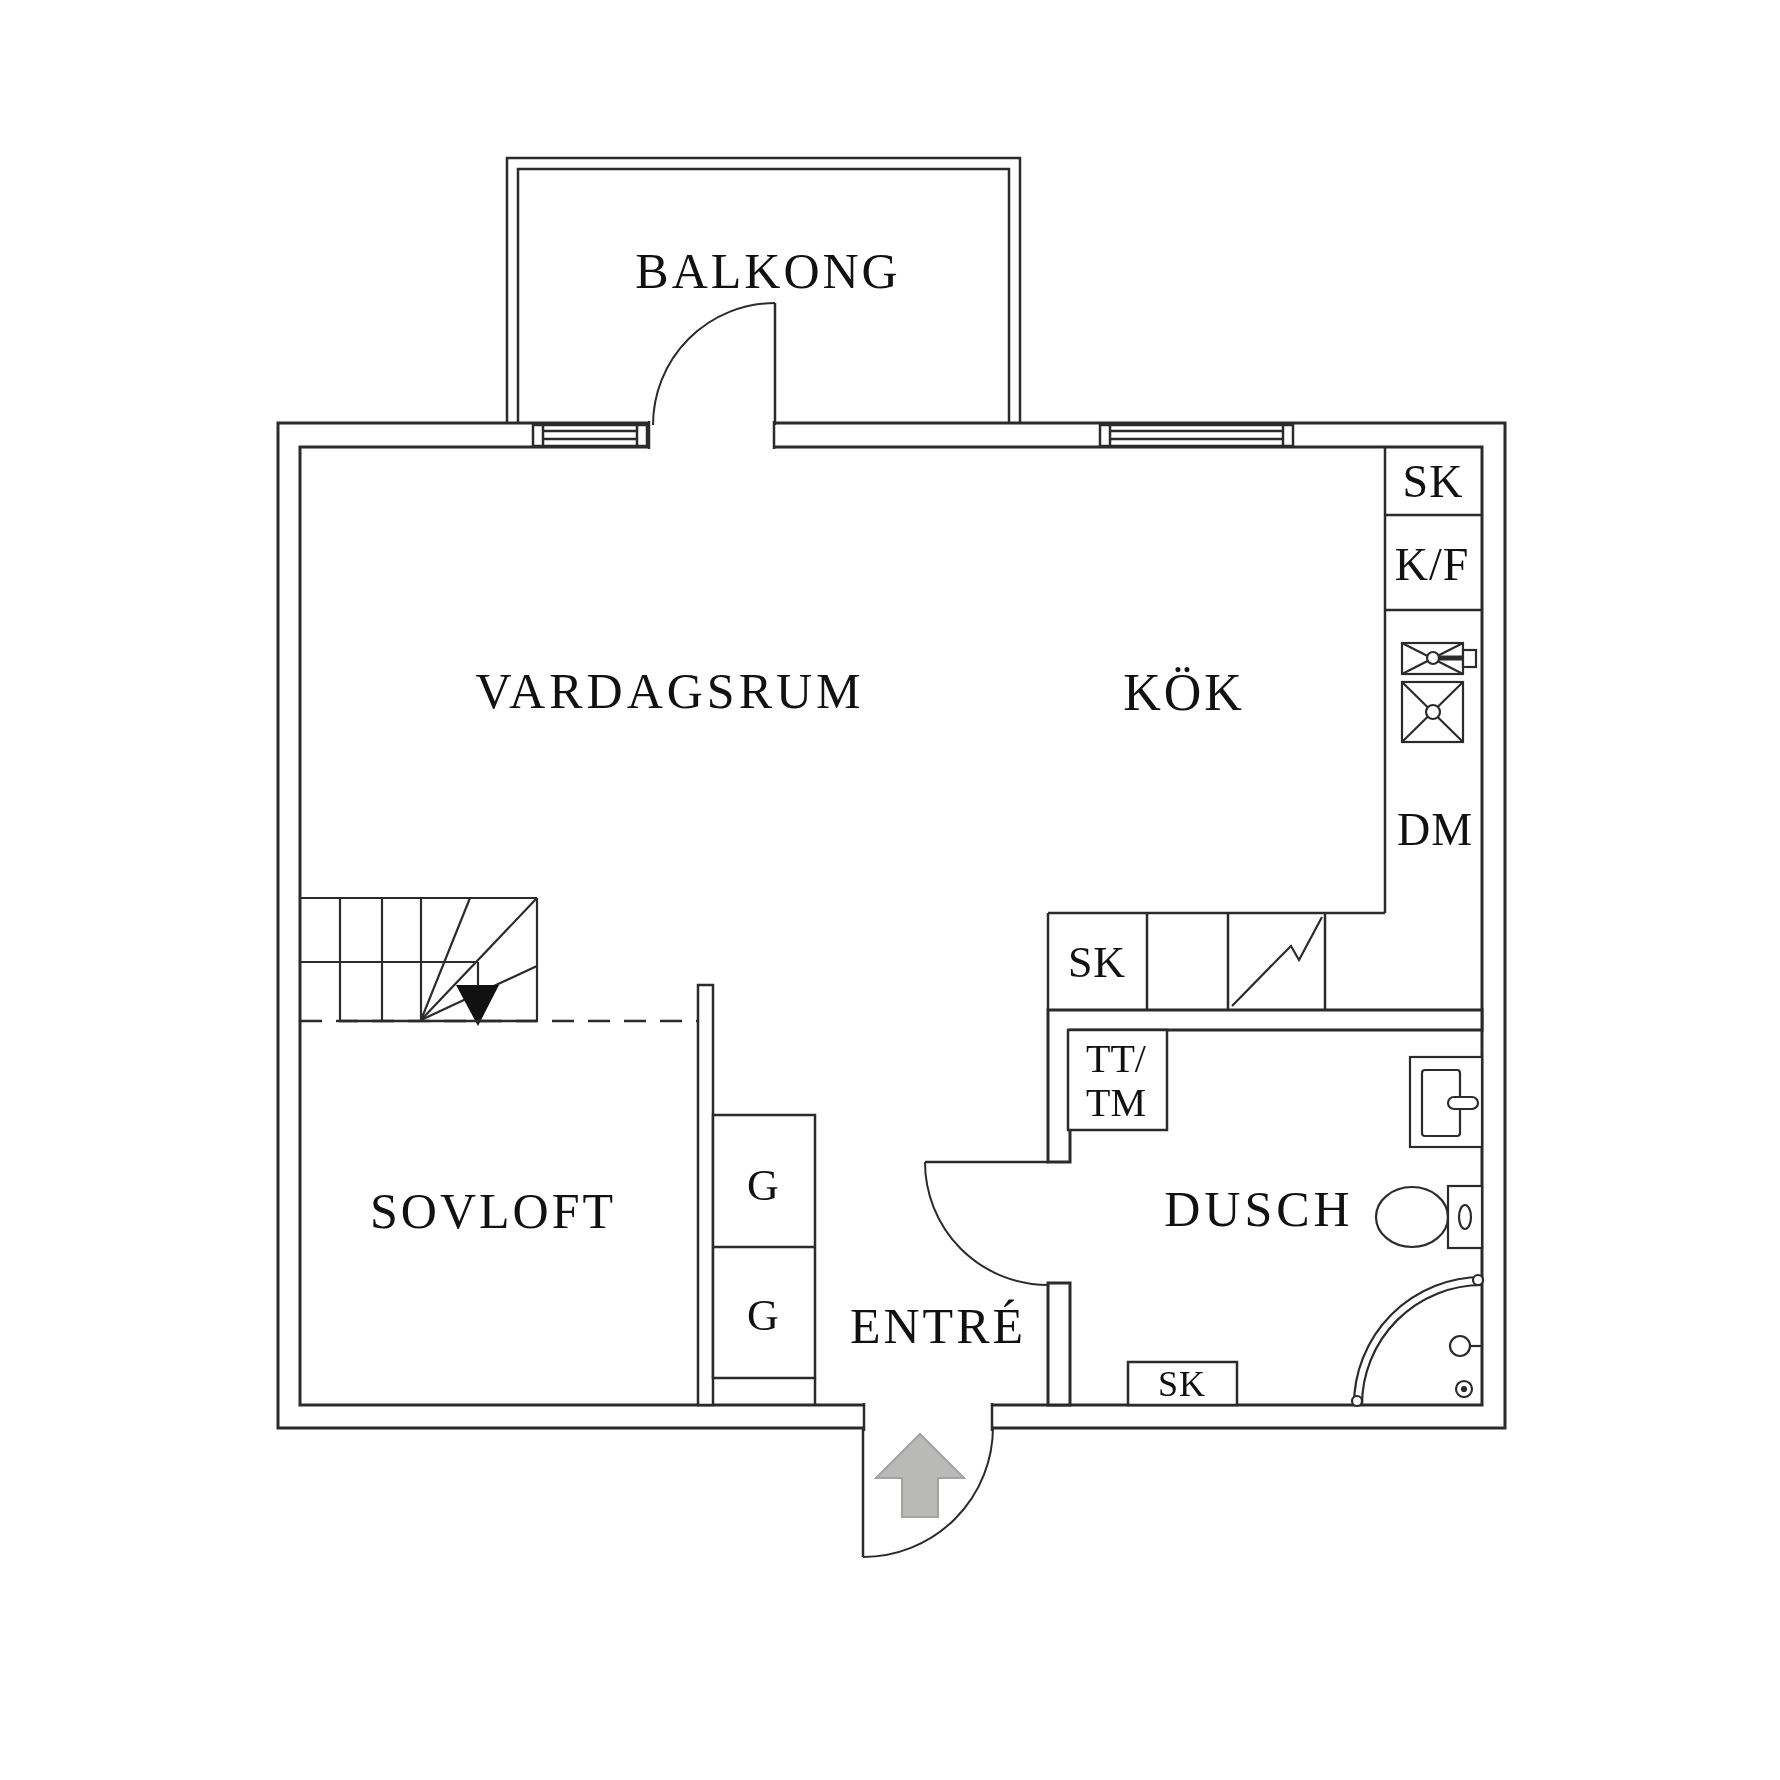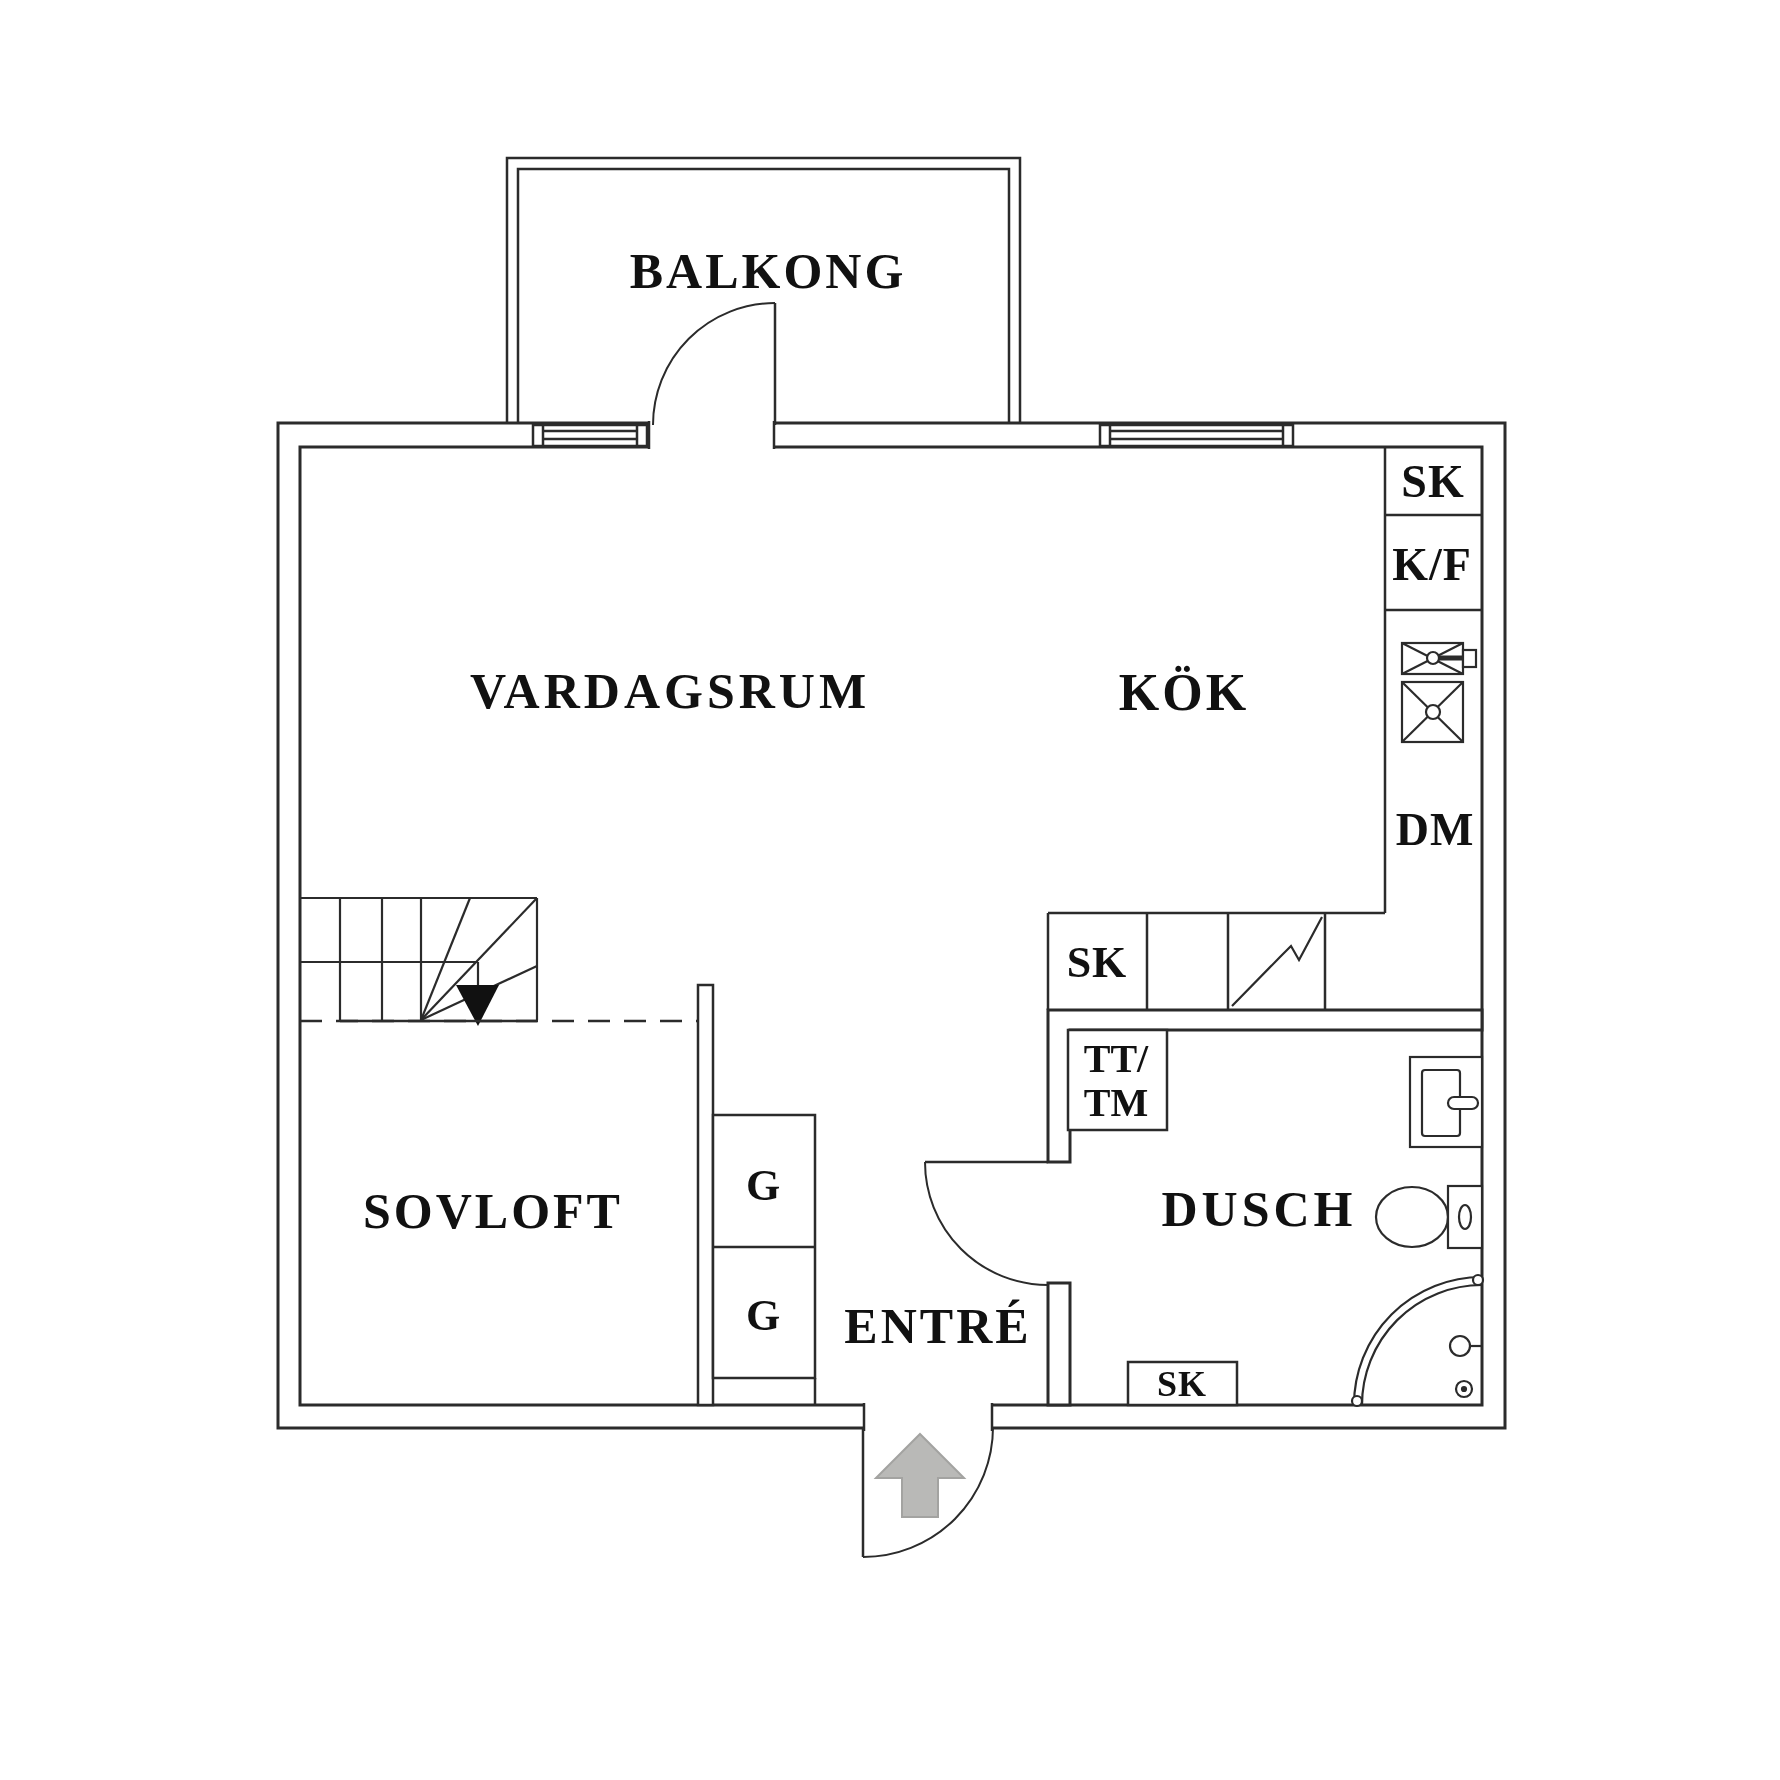--- a/index.html
+++ b/index.html
@@ -1,16 +1,16 @@
 <!DOCTYPE html>
 <html style="--line: #2b2b2b; --text: #111111; --bg: #ffffff;"><head>
 <meta charset="utf-8">
 <style>
   html,body{margin:0;padding:0;background:#ffffff;}
-  .page{width:1780px;height:1780px;position:relative;background:var(--bg,#fff);font-weight:bold;}
+  .page{width:1780px;height:1780px;position:relative;background:var(--bg,#fff);}
   svg text{
     font-family:"Liberation Serif","DejaVu Serif",serif;
     fill:var(--text,#111);
   }
   .wall{stroke:var(--line,#2b2b2b);}
 </style>
 </head>
 <body>
 
 <div class="page">

